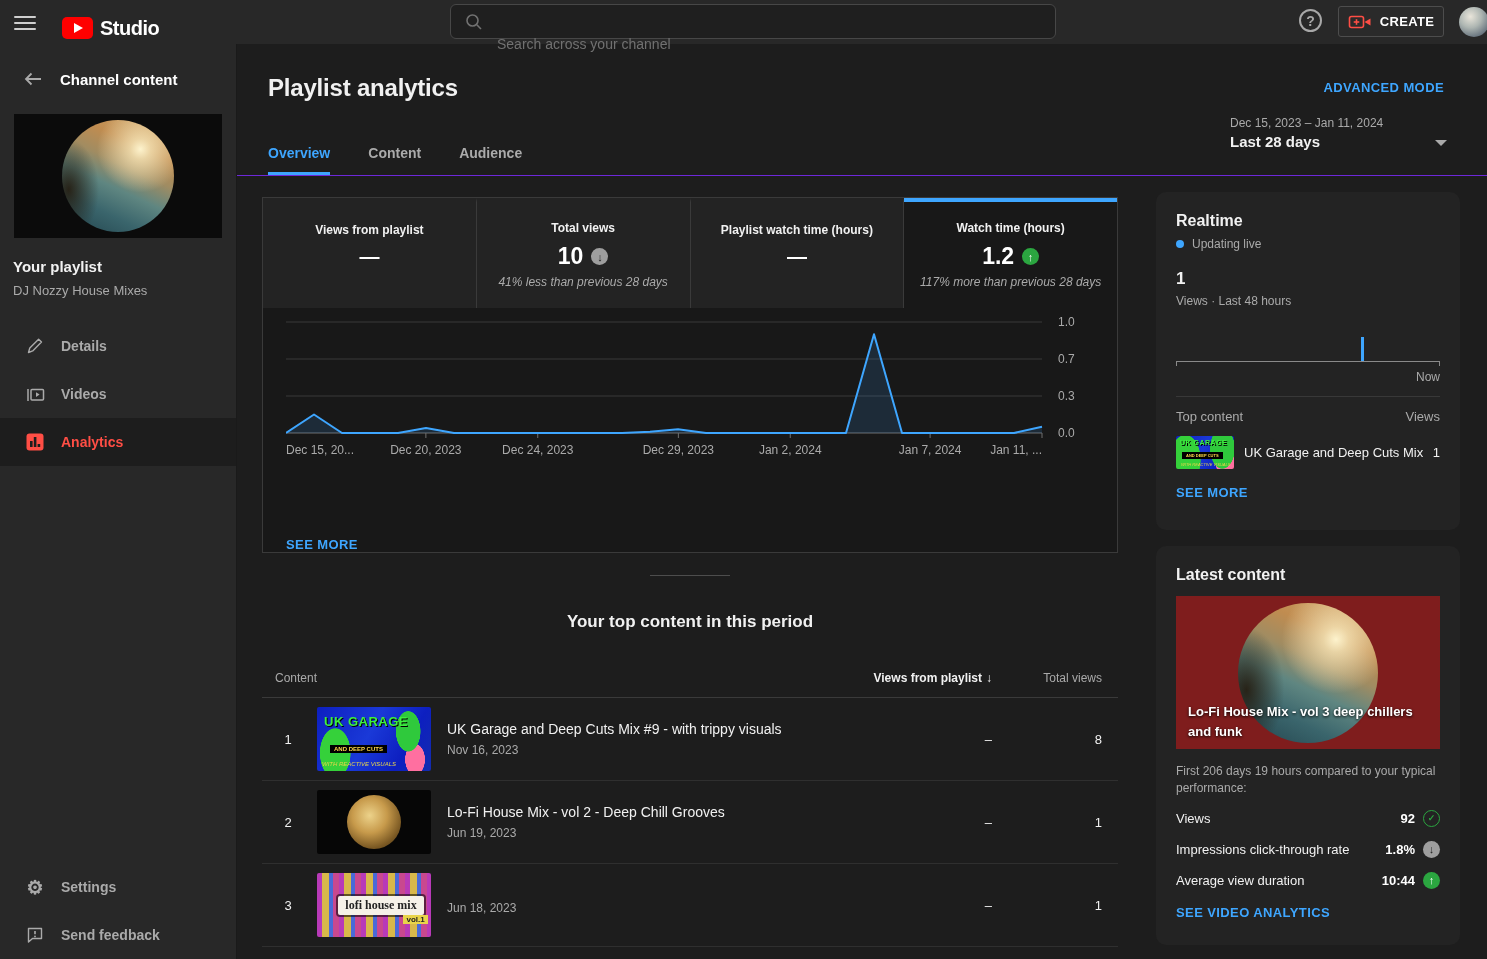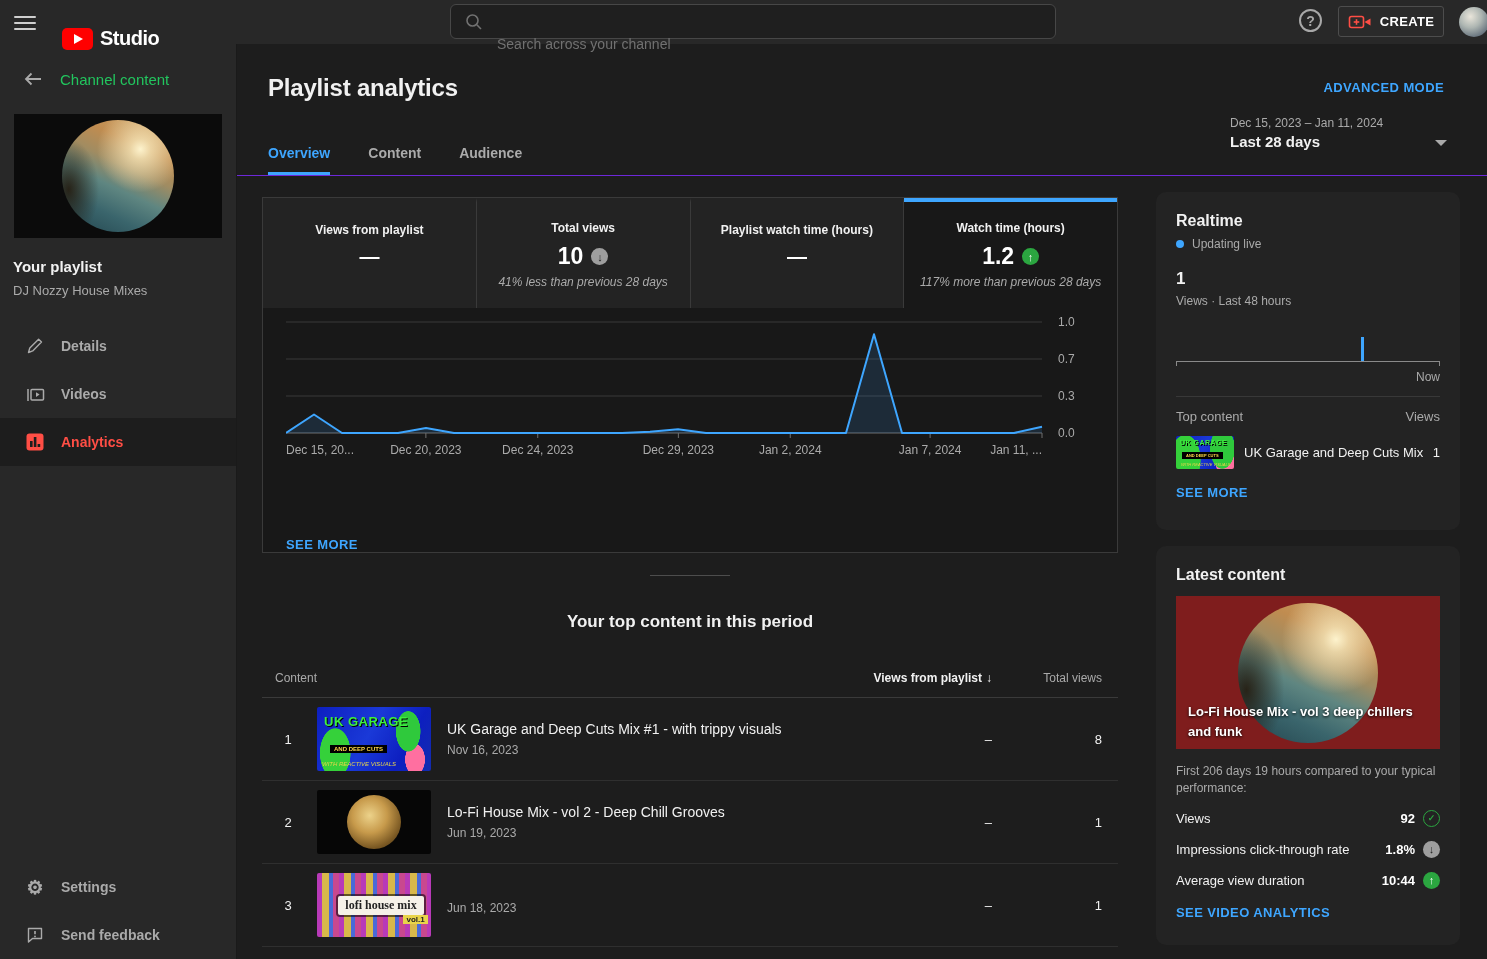--- a/index.html
+++ b/index.html
@@ -6,21 +6,21 @@
   html,body { background:#111; }
   .app {
     position:relative; width:1487px; height:959px; overflow:hidden;
     background:#1d1d1d; font-family:"Liberation Sans", sans-serif; color:#f1f1f1;
     -webkit-font-smoothing:antialiased;
   }
   
   .topbar { position:absolute; left:0; top:0; right:0; height:44px; background:#282828; z-index:30; }
   .hamburger { position:absolute; left:14px; top:12px; width:22px; height:20px; cursor:pointer; }
   .hamburger span { display:block; height:2px; background:#cfcfcf; margin:4px 0; border-radius:1px; }
-  .brand { position:absolute; left:62px; top:27px; display:flex; align-items:flex-end; gap:7px; cursor:pointer; }
+  .brand { position:absolute; left:62px; top:17px; display:flex; align-items:flex-start; gap:7px; cursor:pointer; }
   .yt-badge { width:31px; height:22px; background:#f00; border-radius:5px; position:relative; }
   .yt-badge::after { content:""; position:absolute; left:12px; top:6px; border-left:9px solid #fff;
     border-top:5px solid transparent; border-bottom:5px solid transparent; }
   .brand-name { font-size:20px; font-weight:700; letter-spacing:-0.5px; color:#fff; }
   .search { position:absolute; left:450px; top:4px; width:606px; height:35px; background:#1f1f1f;
     border:1px solid #474747; border-radius:6px; display:flex; align-items:center; padding:0 14px; }
   .search svg { flex:0 0 auto; margin-right:14px; }
   .search input { flex:1; background:transparent; border:none; outline:none; color:#f1f1f1; font-size:14px;
     font-family:"Liberation Sans", sans-serif;margin-top:44px; }
   .search input::placeholder { color:#717171; }
@@ -32,21 +32,21 @@
     cursor:pointer; }
   .create-btn .lbl { font-size:13px; font-weight:700; color:#fff; letter-spacing:0.3px; }
   .avatar { position:absolute; left:1459px; top:7px; width:30px; height:30px; border-radius:50%;
     background:radial-gradient(circle at 38% 32%, #e9e5da 0%, #aeb6b2 40%, #6a7680 75%, #454e56 100%);
     cursor:pointer; }
   
   .sidebar { position:absolute; left:0; top:44px; width:237px; bottom:0; background:#282828;
     border-right:1px solid #1a1a1a; z-index:20; }
   .sb-head { display:flex; align-items:center; gap:17px; padding:26px 0 0 23px; }
   .sb-head .back { cursor:pointer; line-height:0; }
-  .sb-title { font-size:15px; font-weight:400; color:#22c55e; }
+  .sb-title { font-size:15px; font-weight:700; color:#ffffff; }
   .sb-thumb { margin:26px 14px 0 14px; height:124px; background:#0b0b0b; display:flex; align-items:center;
     justify-content:center; }
   .art-beach { border-radius:50%;
     background:
       radial-gradient(circle at 70% 26%, #fdf3cd 0%, rgba(250,235,190,0.75) 9%, rgba(240,210,150,0) 38%),
       radial-gradient(ellipse 45% 75% at 6% 62%, rgba(35,22,8,0.85) 0%, rgba(35,22,8,0) 60%),
       linear-gradient(205deg, #d2a86d 0%, #c08c50 26%, #a08c62 42%, #5f8681 58%, #3a656c 76%, #22434c 100%);
   }
   .sb-thumb .art-beach { width:112px; height:112px; }
   .sb-playlist-label { margin:20px 0 0 13px; font-size:15px; font-weight:700; }
@@ -359,21 +359,21 @@
       </div>
 
       <div class="t-row">
         <div class="t-rank">1</div>
         <div class="t-thumb thumb-ukg">
           <span class="ukg-l1">UK GARAGE</span>
           <span class="ukg-l2">AND DEEP CUTS</span>
           <span class="ukg-l3">WITH REACTIVE VISUALS</span>
         </div>
         <div class="t-info">
-          <div class="t-title">UK Garage and Deep Cuts Mix #1 - with trippy visuals</div>
+          <div class="t-title">UK Garage and Deep Cuts Mix #9 - with trippy visuals</div>
           <div class="t-date">Nov 16, 2023</div>
         </div>
         <div class="t-vfp">–</div>
         <div class="t-tv">8</div>
       </div>
 
       <div class="t-row">
         <div class="t-rank">2</div>
         <div class="t-thumb thumb-lofi2">
           <div class="lofi2-orb"></div>

